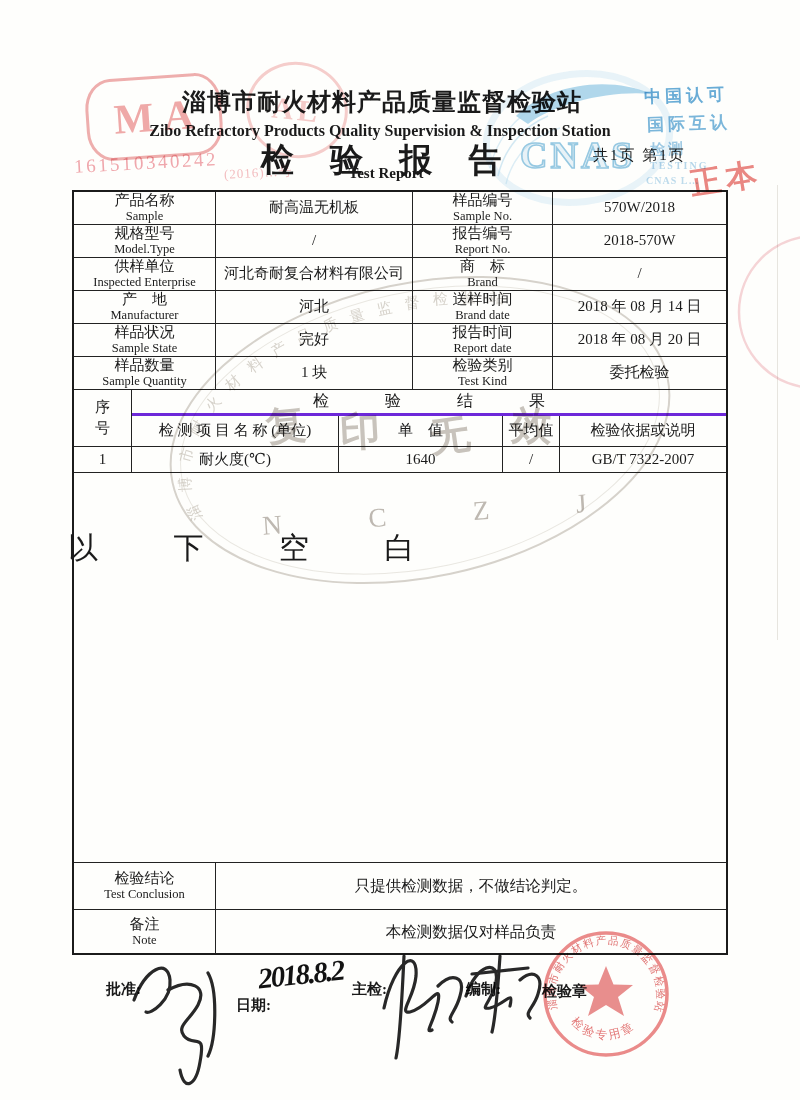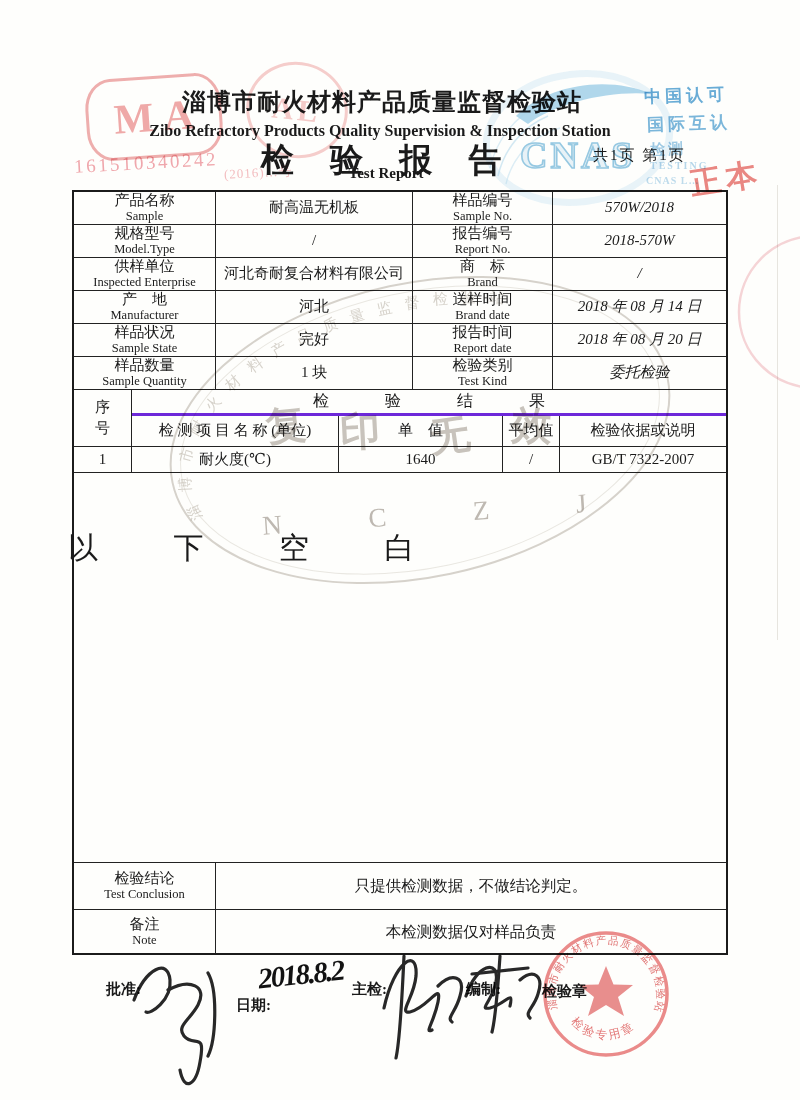--- a/index.html
+++ b/index.html
@@ -24,21 +24,21 @@
   .trow{display:flex;flex-direction:row;border-bottom:1px solid #222;box-sizing:border-box;}
   .trow:last-child{border-bottom:none;}
   .tcell{border-right:1px solid #222;box-sizing:border-box;display:flex;
     flex-direction:column;align-items:center;justify-content:center;text-align:center;
     line-height:1.15;overflow:hidden;}
   .tcell:last-child{border-right:none;}
   .lab-cn{font-size:15px;}
   .lab-en{font-size:12.5px;}
   .val{font-size:15px;}
   .info-row{height:33px;}
-  .c1{width:142px;} .c2{width:197px;} .c3{width:140px;} .c4{width:177px;flex:1;font-style:italic;}
+  .c1{width:142px;} .c2{width:197px;} .c3{width:140px;} .c4{width:177px;flex:1;}
   .res-hdr-wrap{height:57px;display:flex;border-bottom:1px solid #222;box-sizing:border-box;}
   .res-no{width:58px;border-right:1px solid #222;box-sizing:border-box;display:flex;
     flex-direction:column;align-items:center;justify-content:center;font-size:15px;line-height:1.4;}
   .res-right{flex:1;display:flex;flex-direction:column;}
   .res-title{height:26px;display:flex;align-items:center;justify-content:center;
     border-bottom:3px solid #6d28d9;box-sizing:border-box;font-size:16px;letter-spacing:26px;
     text-indent:26px;}
   .res-cols{flex:1;display:flex;}
   .rc-item{width:207px;} .rc-single{width:164px;} .rc-avg{width:57px;} .rc-basis{flex:1;}
   .res-cols .tcell{font-size:15px;}

